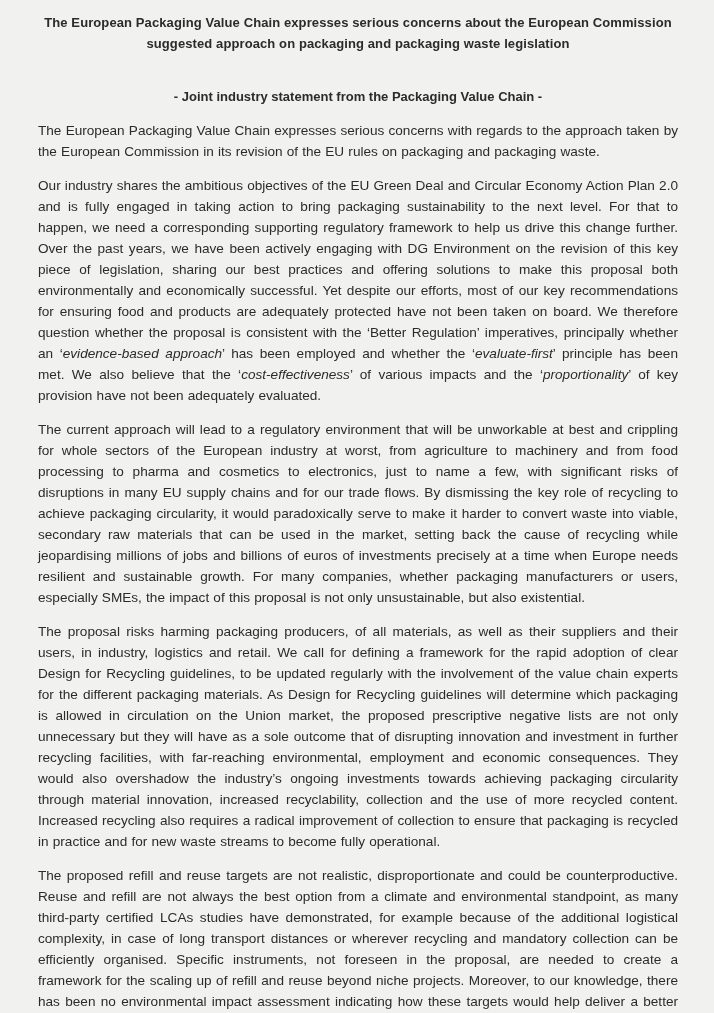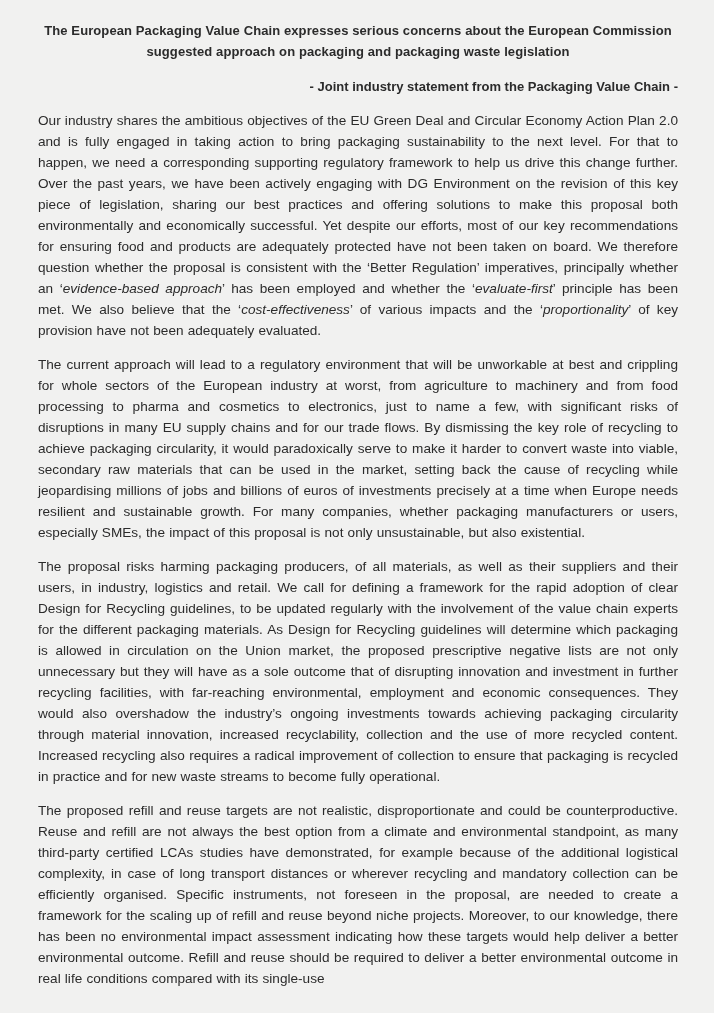--- a/index.html
+++ b/index.html
@@ -12,55 +12,56 @@
     overflow: hidden;
     background: #f1f1f0;
     font-family: "Liberation Sans", "DejaVu Sans", sans-serif;
     color: #2b2b2b;
     -webkit-font-smoothing: antialiased;
   }
   .page {
     box-sizing: border-box;
     width: 714px;
     height: 1013px;
-    padding: 20px 36px 0 38px;
+    padding: 12px 36px 0 38px;
   }
   .doc-title {
     font-size: 13px;
     font-weight: bold;
     line-height: 21px;
     text-align: center;
     margin: 0;
     letter-spacing: 0.1px;
   }
   .doc-subtitle {
     font-size: 13px;
     font-weight: bold;
     line-height: 21px;
-    text-align: right;
-    margin: 14px 0 0 0;
+    text-align: center;
+    margin: 32px 0 0 0;
   }
   .body-para {
     font-size: 13.6px;
     line-height: 21px;
     text-align: justify;
     margin: 13px 0 0 0;
     word-spacing: 0.4px;
   }
   .body-para .b { font-weight: normal; }
   .body-para .i { font-style: italic; }
 </style>
 </head>
 <body>
 
 <div class="page">
   <h1 class="doc-title">The European Packaging Value Chain expresses serious concerns about the European Commission suggested approach on packaging and packaging waste legislation</h1>
 
   <h2 class="doc-subtitle">- Joint industry statement from the Packaging Value Chain -</h2>
 
+  <p class="body-para"><span>The European Packaging Value Chain expresses serious concerns with regards to the approach taken by the European Commission in its revision of the EU rules on packaging and packaging waste.</span></p>
 
   <p class="body-para"><span>Our industry shares the ambitious objectives of the EU Green Deal and Circular Economy Action Plan 2.0 and is fully engaged in taking action to bring packaging sustainability to the next level. For that to happen, we need a corresponding supporting regulatory framework to help us drive this change further. Over the past years, </span><span class="b">we have been actively engaging with DG Environment on the revision of</span><span> this key piece of legislation, sharing our best practices and offering solutions to make this proposal both environmentally and economically successful. Yet despite our efforts, most of our key recommendations for ensuring food and products are adequately protected have not been taken on board. We therefore question whether the proposal is consistent with the ‘Better Regulation’ imperatives, principally whether an ‘</span><span class="i">evidence-based approach</span><span>’ has been employed and whether the ‘</span><span class="i">evaluate-first</span><span>’ principle has been met. We also believe that the ‘</span><span class="i">cost-effectiveness</span><span>’ of various impacts and the ‘</span><span class="i">proportionality</span><span>’ of key provision have not been adequately evaluated.</span></p>
 
   <p class="body-para"><span>The current approach will lead to a regulatory environment that will be unworkable at best and crippling for whole sectors of the European industry at worst, from agriculture to machinery and from food processing to pharma and cosmetics to electronics, just to name a few, with significant risks of disruptions in many EU supply chains and for our trade flows. By dismissing the key role of recycling to achieve packaging circularity, it would paradoxically serve to make it harder to convert waste into viable, secondary raw materials that can be used in the market, setting back the cause of recycling </span><span class="b">while jeopardising millions of jobs and billions of euros of investments precisely at a time when Europe needs resilient and sustainable growth.</span><span> For many companies, whether packaging manufacturers or users, especially SMEs, the impact of this proposal is not only unsustainable, but also existential.</span></p>
 
   <p class="body-para"><span>The proposal risks harming packaging producers, of all materials, as well as their suppliers and their users, in industry, logistics and retail. We call for defining a framework for the rapid adoption of clear Design for Recycling guidelines, to be updated regularly with the involvement of the value chain experts for the different packaging materials. As Design for Recycling guidelines will determine which packaging is allowed in circulation on the Union market, the proposed prescriptive negative lists are not only unnecessary but they will have as a sole outcome that of disrupting innovation and investment in further recycling facilities, with far-reaching environmental, employment and economic consequences. They would also overshadow the industry’s ongoing investments towards achieving packaging circularity through material innovation, increased recyclability, collection and the use of more recycled content. Increased recycling also requires a radical improvement of collection to ensure that packaging is recycled in practice and for new waste streams to become fully operational.</span></p>
 
   <p class="body-para"><span class="b">The proposed refill and reuse targets are not realistic, disproportionate and could be counterproductive.</span><span> Reuse and refill are not always the best option from a climate and environmental standpoint, as many third-party certified LCAs studies have demonstrated, for example because of the additional logistical complexity, in case of long transport distances or wherever recycling and mandatory collection can be efficiently organised. Specific instruments, not foreseen in the proposal, are needed to create a framework for the scaling up of refill and reuse beyond niche projects. Moreover, to our knowledge, there has been no environmental impact assessment indicating how these targets would help deliver a better environmental outcome. Refill and reuse should be required to deliver a better environmental outcome in real life conditions compared with its single-use</span></p>
 </div>
 

